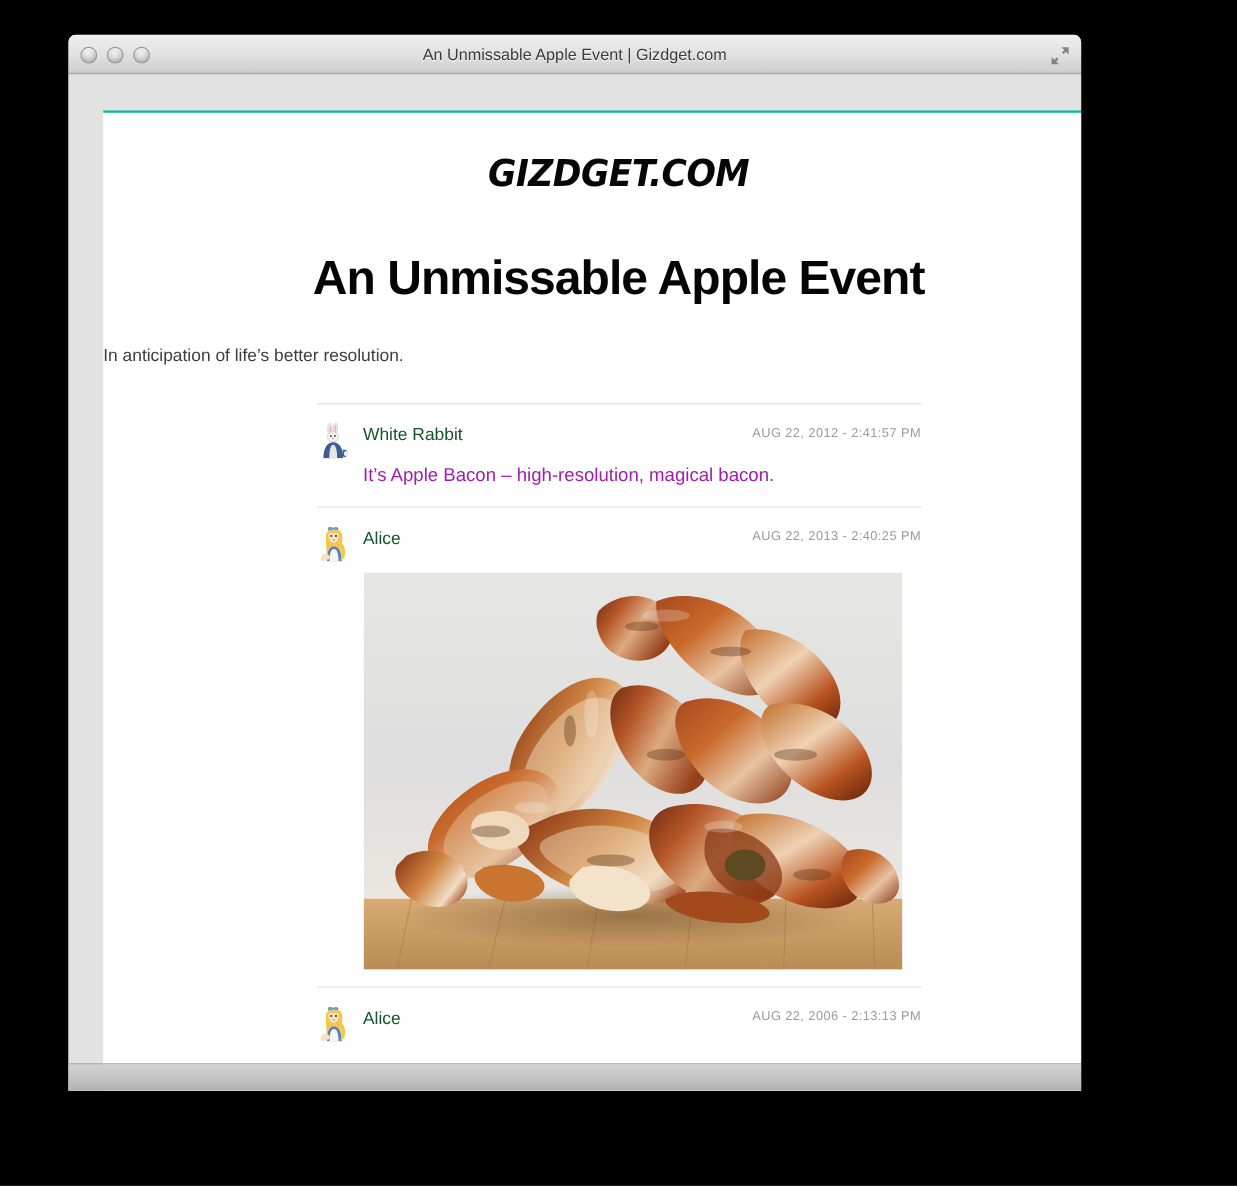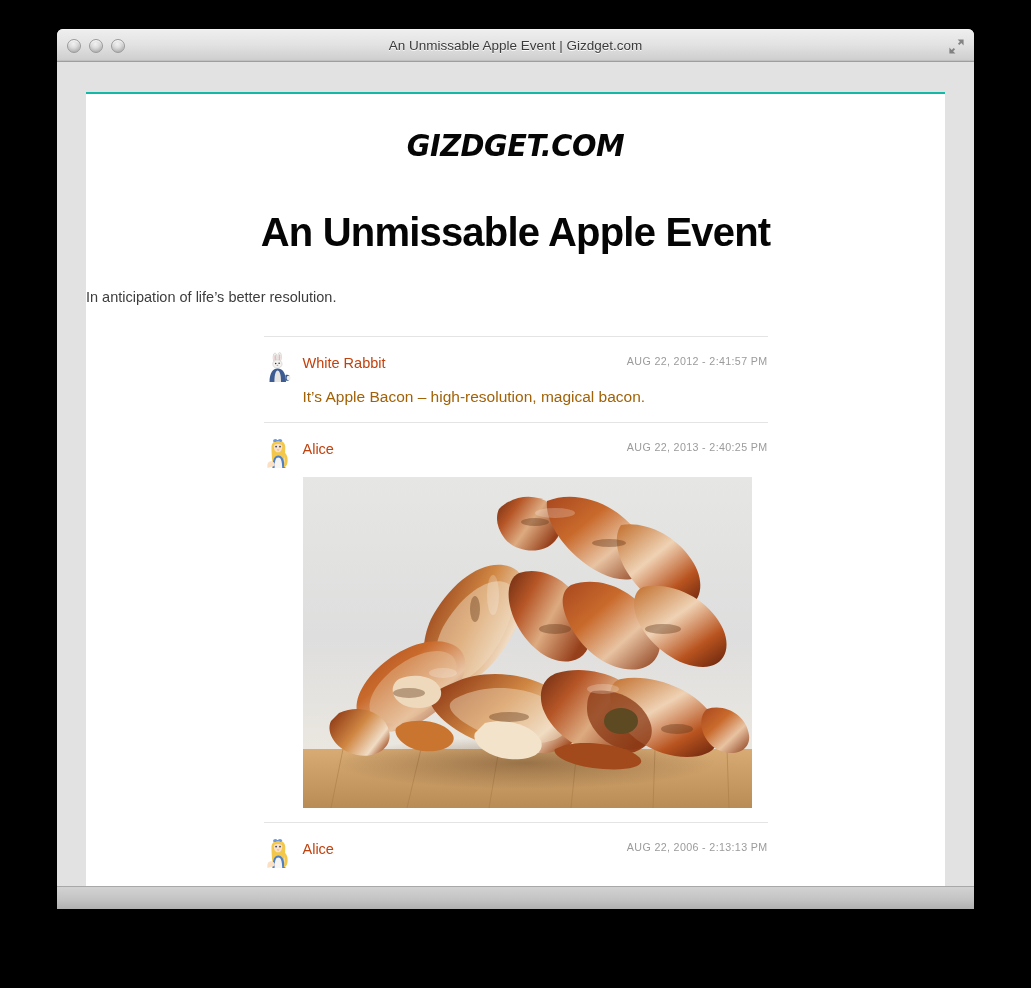--- a/index.html
+++ b/index.html
@@ -13,21 +13,21 @@
   body {
     font-family: "Liberation Sans", sans-serif;
     -webkit-font-smoothing: antialiased;
   }
 
   
   .window {
     position: absolute;
     left: 57px;
     top: 29px;
-    width: 917px;
+    width: 844px;
     height: 880px;
     background: #e2e2e2;
     border-radius: 6px 6px 0 0;
     box-shadow: 0 14px 34px rgba(0,0,0,0.85), 0 3px 10px rgba(0,0,0,0.7);
     overflow: hidden;
   }
 
   .titlebar {
     position: relative;
     height: 33px;
@@ -158,40 +158,40 @@
     height: 30px;
     overflow: hidden;
   }
   .avatar svg { display: block; }
 
   .author {
     position: absolute;
     left: 39px;
     top: 4px;
     font-size: 14.5px;
-    color: #c2410c;
+    color: #14532d;
     font-family: "Liberation Sans", sans-serif;
   }
 
   .timestamp {
     position: absolute;
     right: 0;
     top: 4px;
     font-size: 10.7px;
     letter-spacing: 0.35px;
     color: #9b9b9b;
     font-family: "Liberation Sans", sans-serif;
     margin-left: 16px;
   }
 
   .comment-body {
     margin-left: 39px;
     margin-top: 6px;
     font-size: 15.5px;
-    color: #a16207;
+    color: #a21caf;
     line-height: 1.35;
     font-family: "Liberation Sans", sans-serif;
   }
 
   .comment-photo {
     margin-left: 39px;
     margin-top: 10px;
     width: 449px;
     height: 331px;
     display: block;

